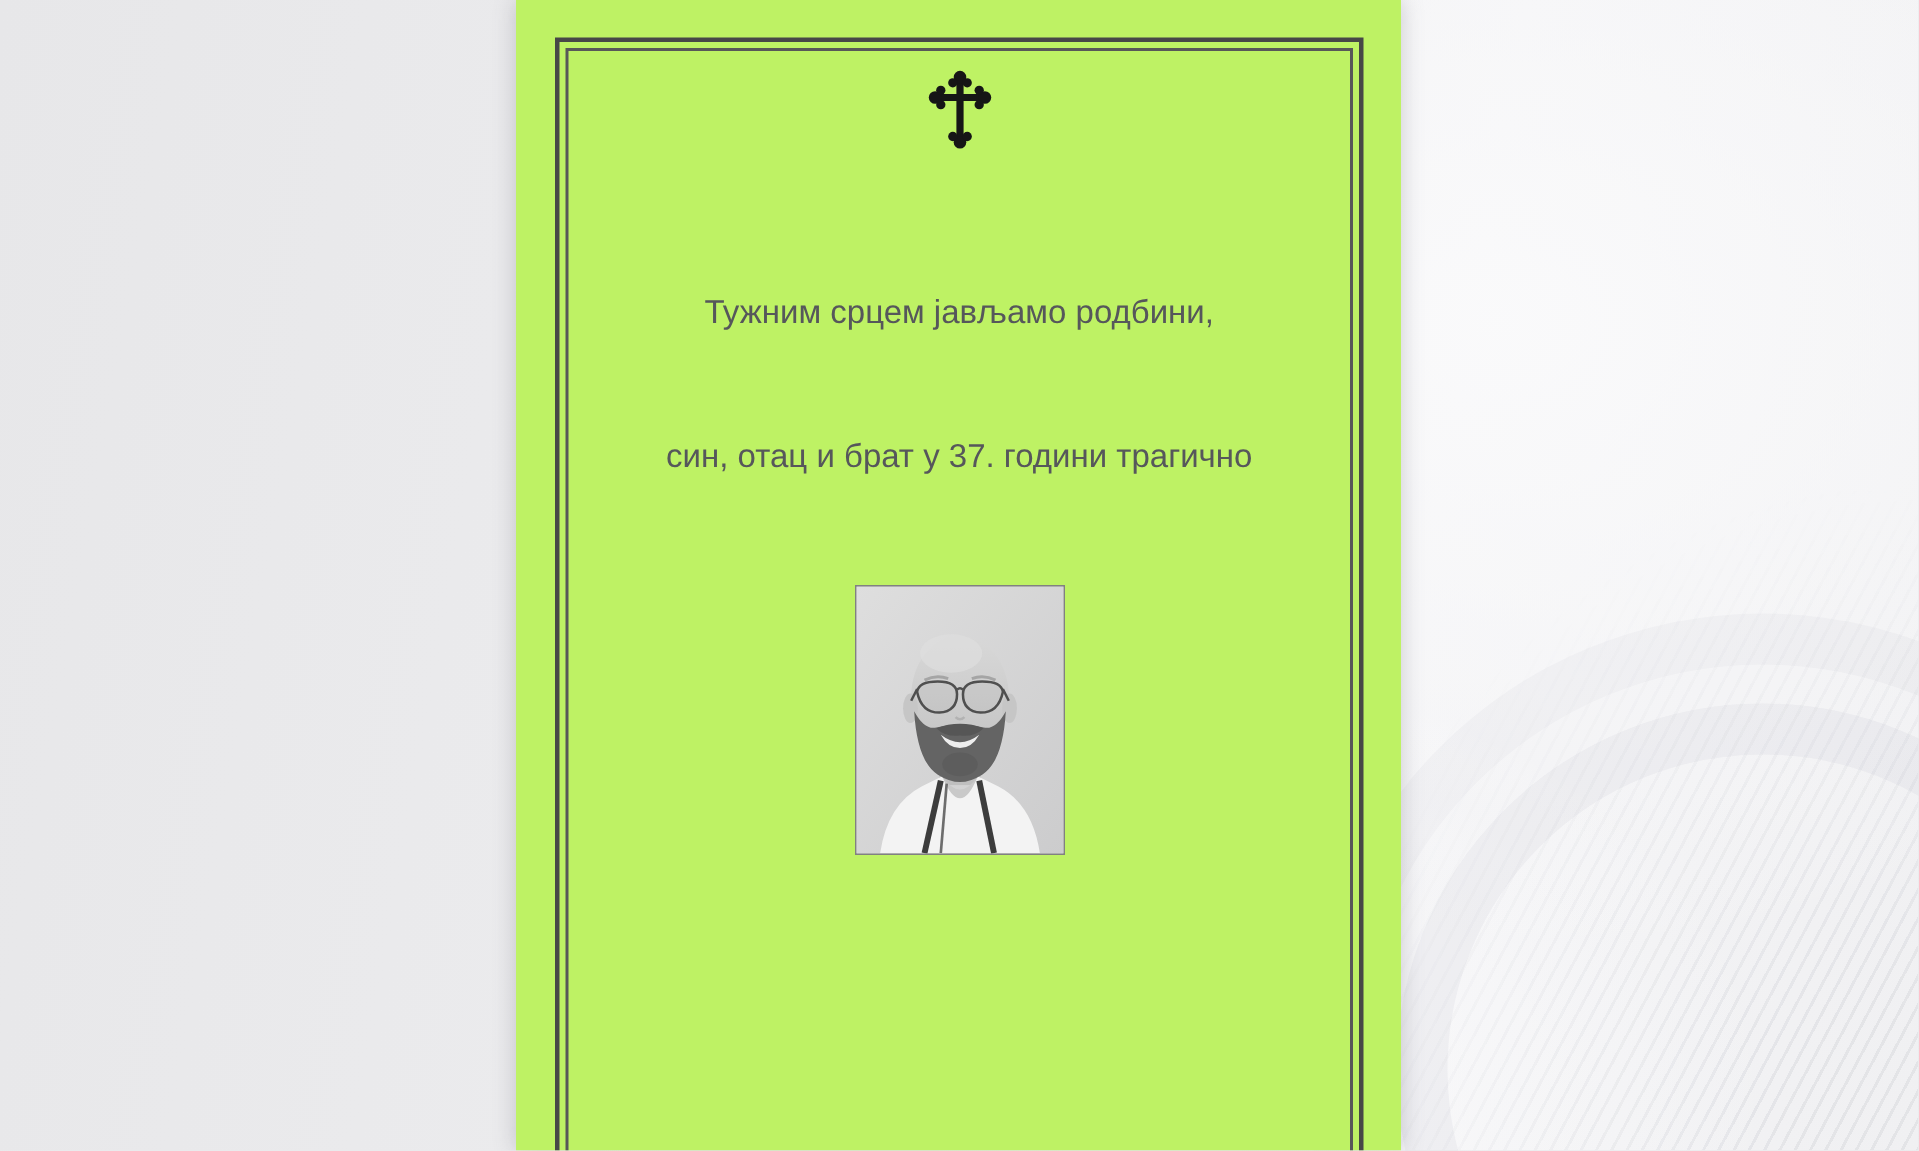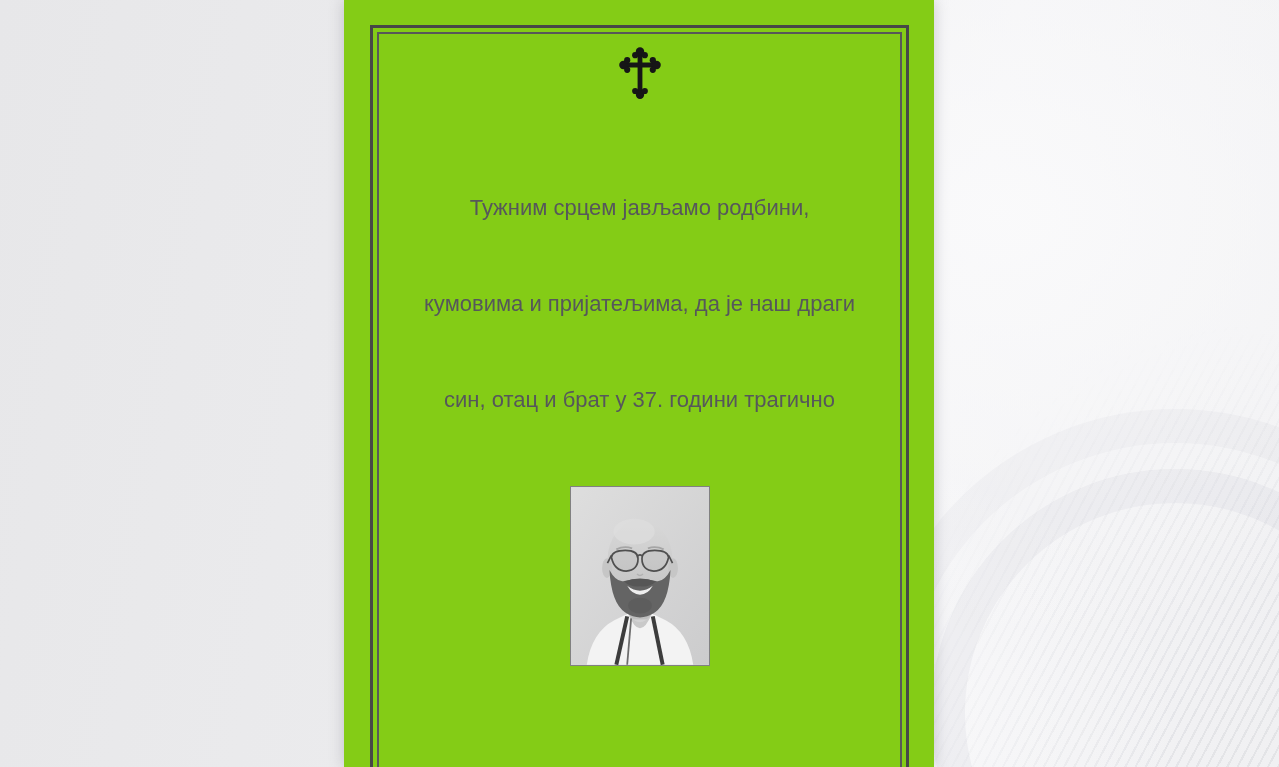--- a/index.html
+++ b/index.html
@@ -34,21 +34,21 @@
     width: 420px; height: 420px;
     border-radius: 50%;
     border: 34px solid rgba(165,170,182,0.10);
     box-shadow: 0 0 0 26px rgba(255,255,255,0.35), 0 0 0 60px rgba(165,170,182,0.07);
   }
 
   
   .page {
     position: absolute; left: 344px; top: 0;
     width: 590px; height: 767px;
-    background: #84cc16;
+    background: #bef264;
     box-shadow: 0 0 14px rgba(95,95,110,0.30);
     overflow: hidden;
   }
 
   
   .frame-outer {
     position: absolute; left: 26px; right: 25px; top: 25px; bottom: -14px;
     border: 3px solid #474747;
     padding: 4px;
     box-sizing: border-box;
@@ -108,21 +108,20 @@
               <circle cx="34.8" cy="23.8" r="3.1"></circle>
             <circle cx="22" cy="48.8" r="4.2"></circle>
               <circle cx="17.2" cy="45" r="3.1"></circle>
               <circle cx="26.8" cy="45" r="3.1"></circle>
           </g>
         </svg>
       </div>
 
       <div class="intro">
         <div>Тужним срцем јављамо родбини,</div>
-        <div>кумовима и пријатељима, да је наш драги</div>
         <div>син, отац и брат у 37. години трагично</div>
       </div>
 
       <div class="photo">
         <svg width="138" height="178" viewBox="0 0 140 180" xmlns="http://www.w3.org/2000/svg" aria-hidden="true">
           <defs>
             <linearGradient id="pbg" x1="0" y1="0" x2="1" y2="1">
               <stop offset="0" stop-color="#dedede"></stop>
               <stop offset="1" stop-color="#cccccd"></stop>
             </linearGradient>

